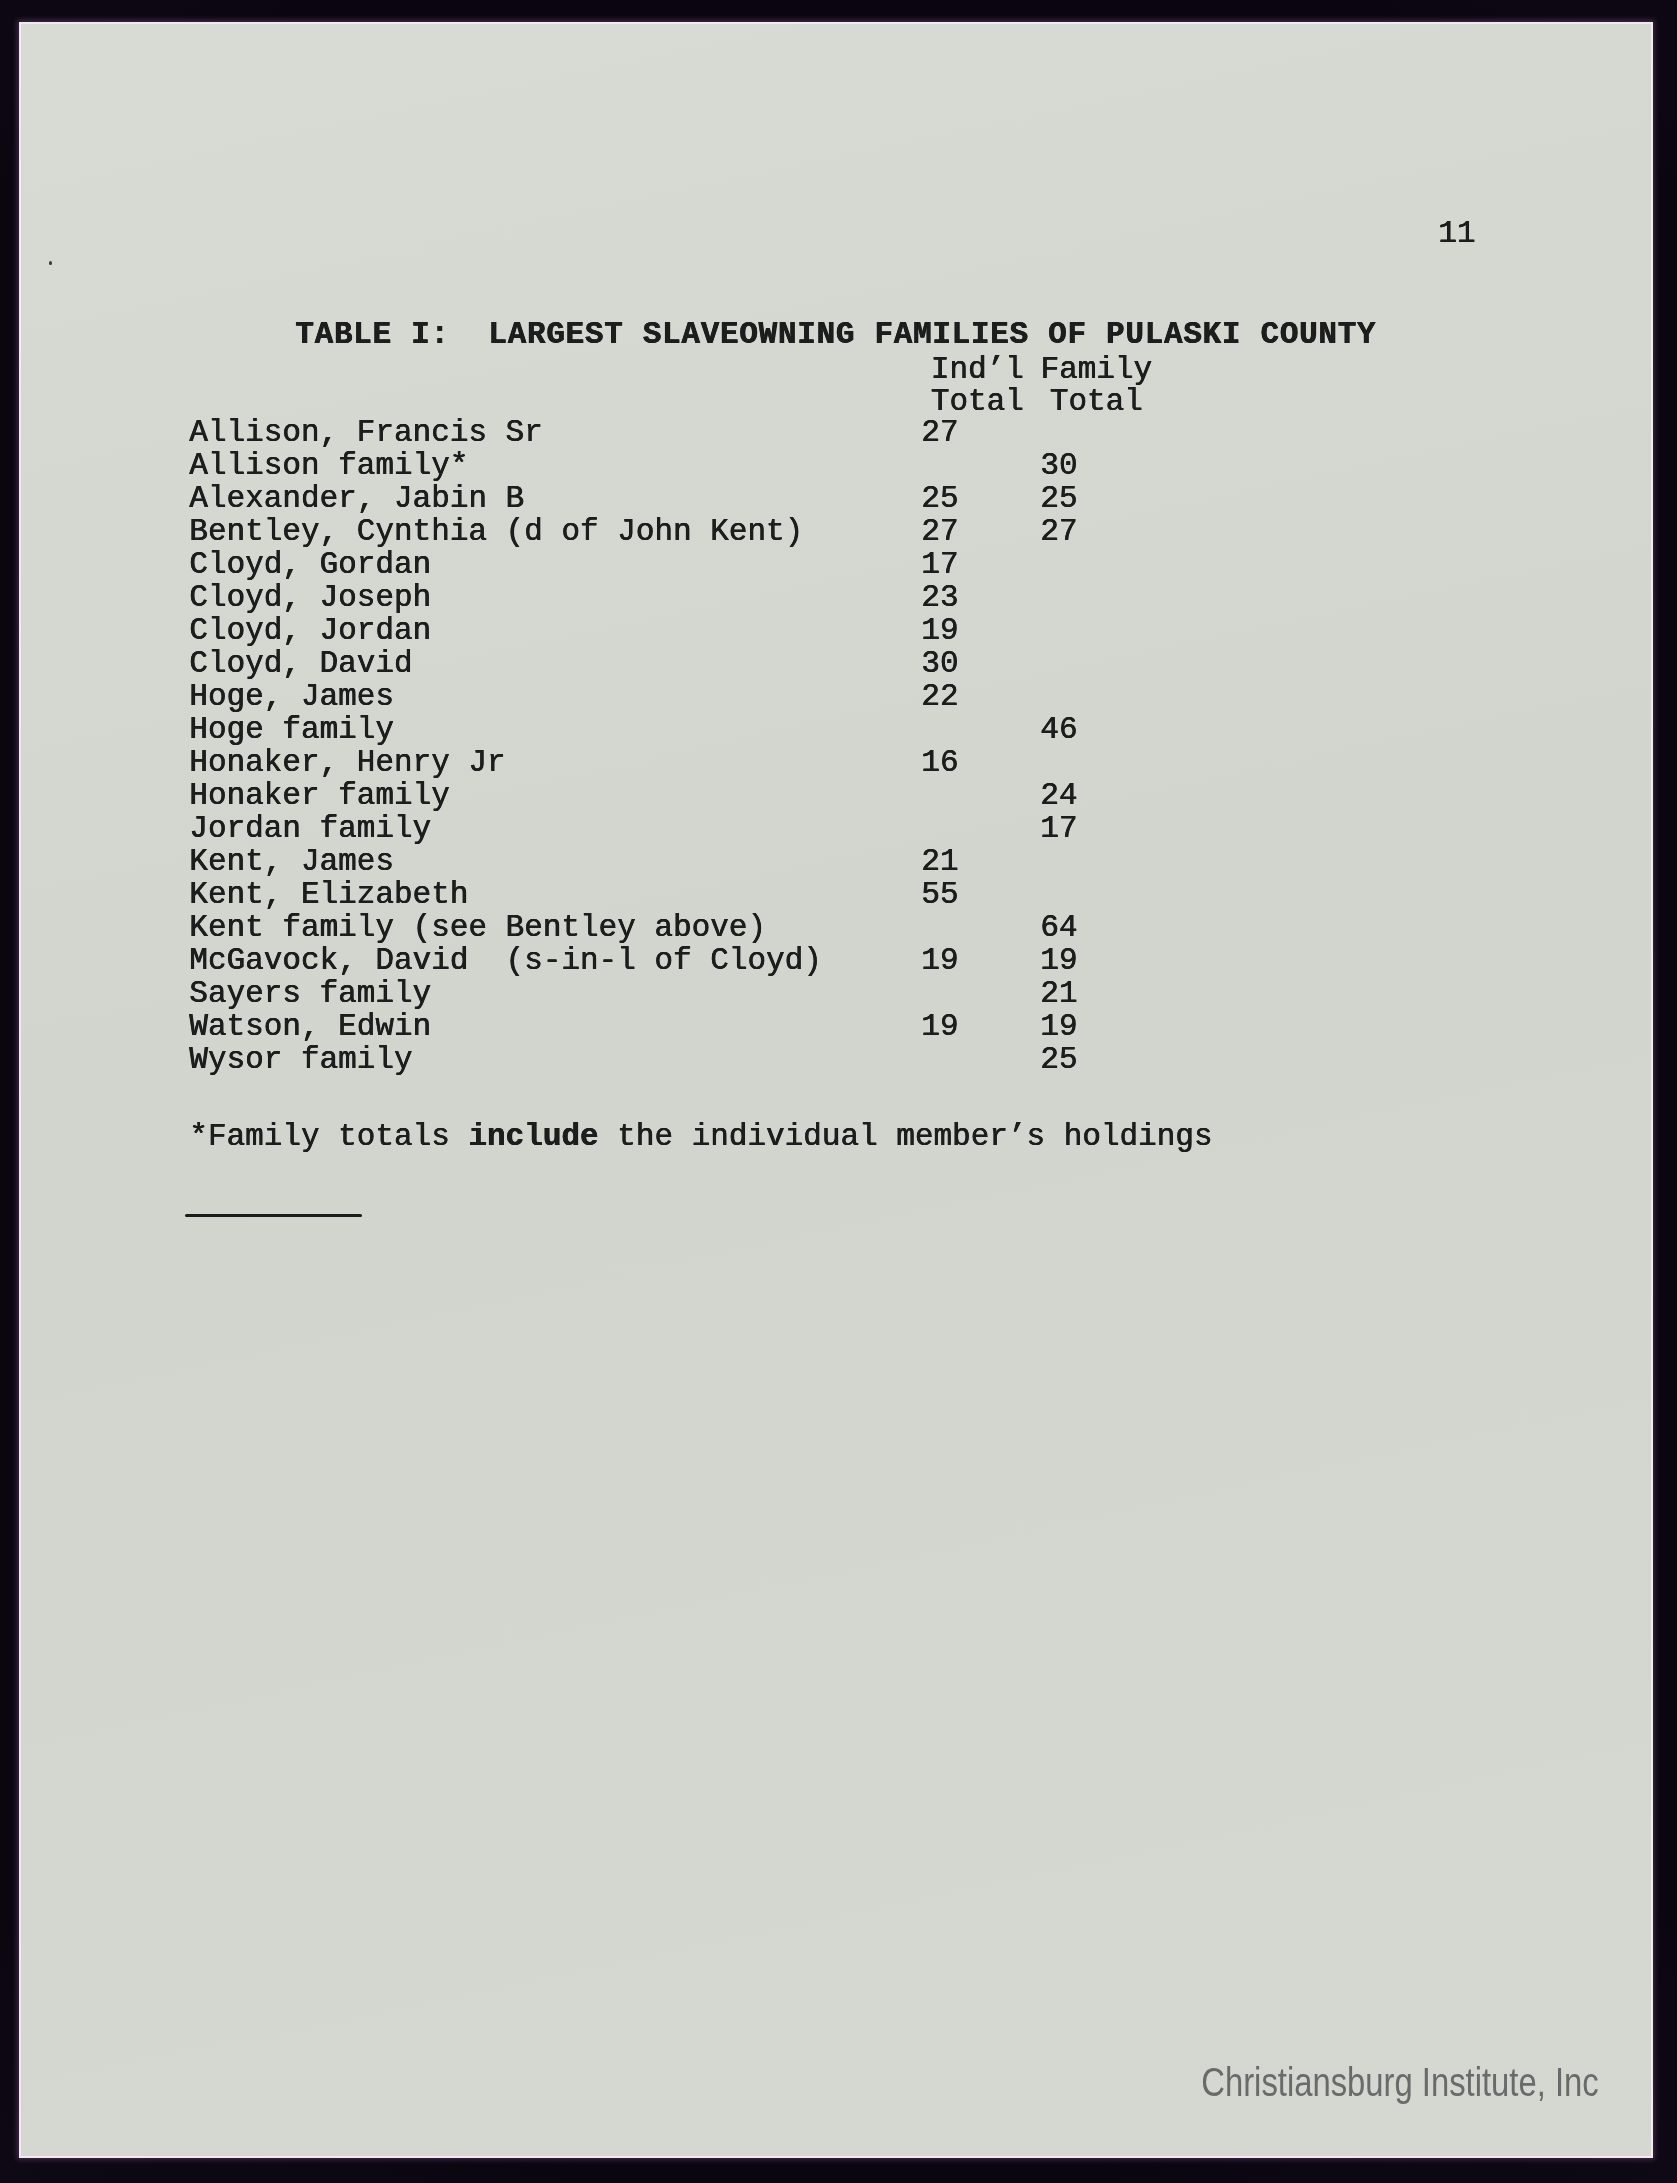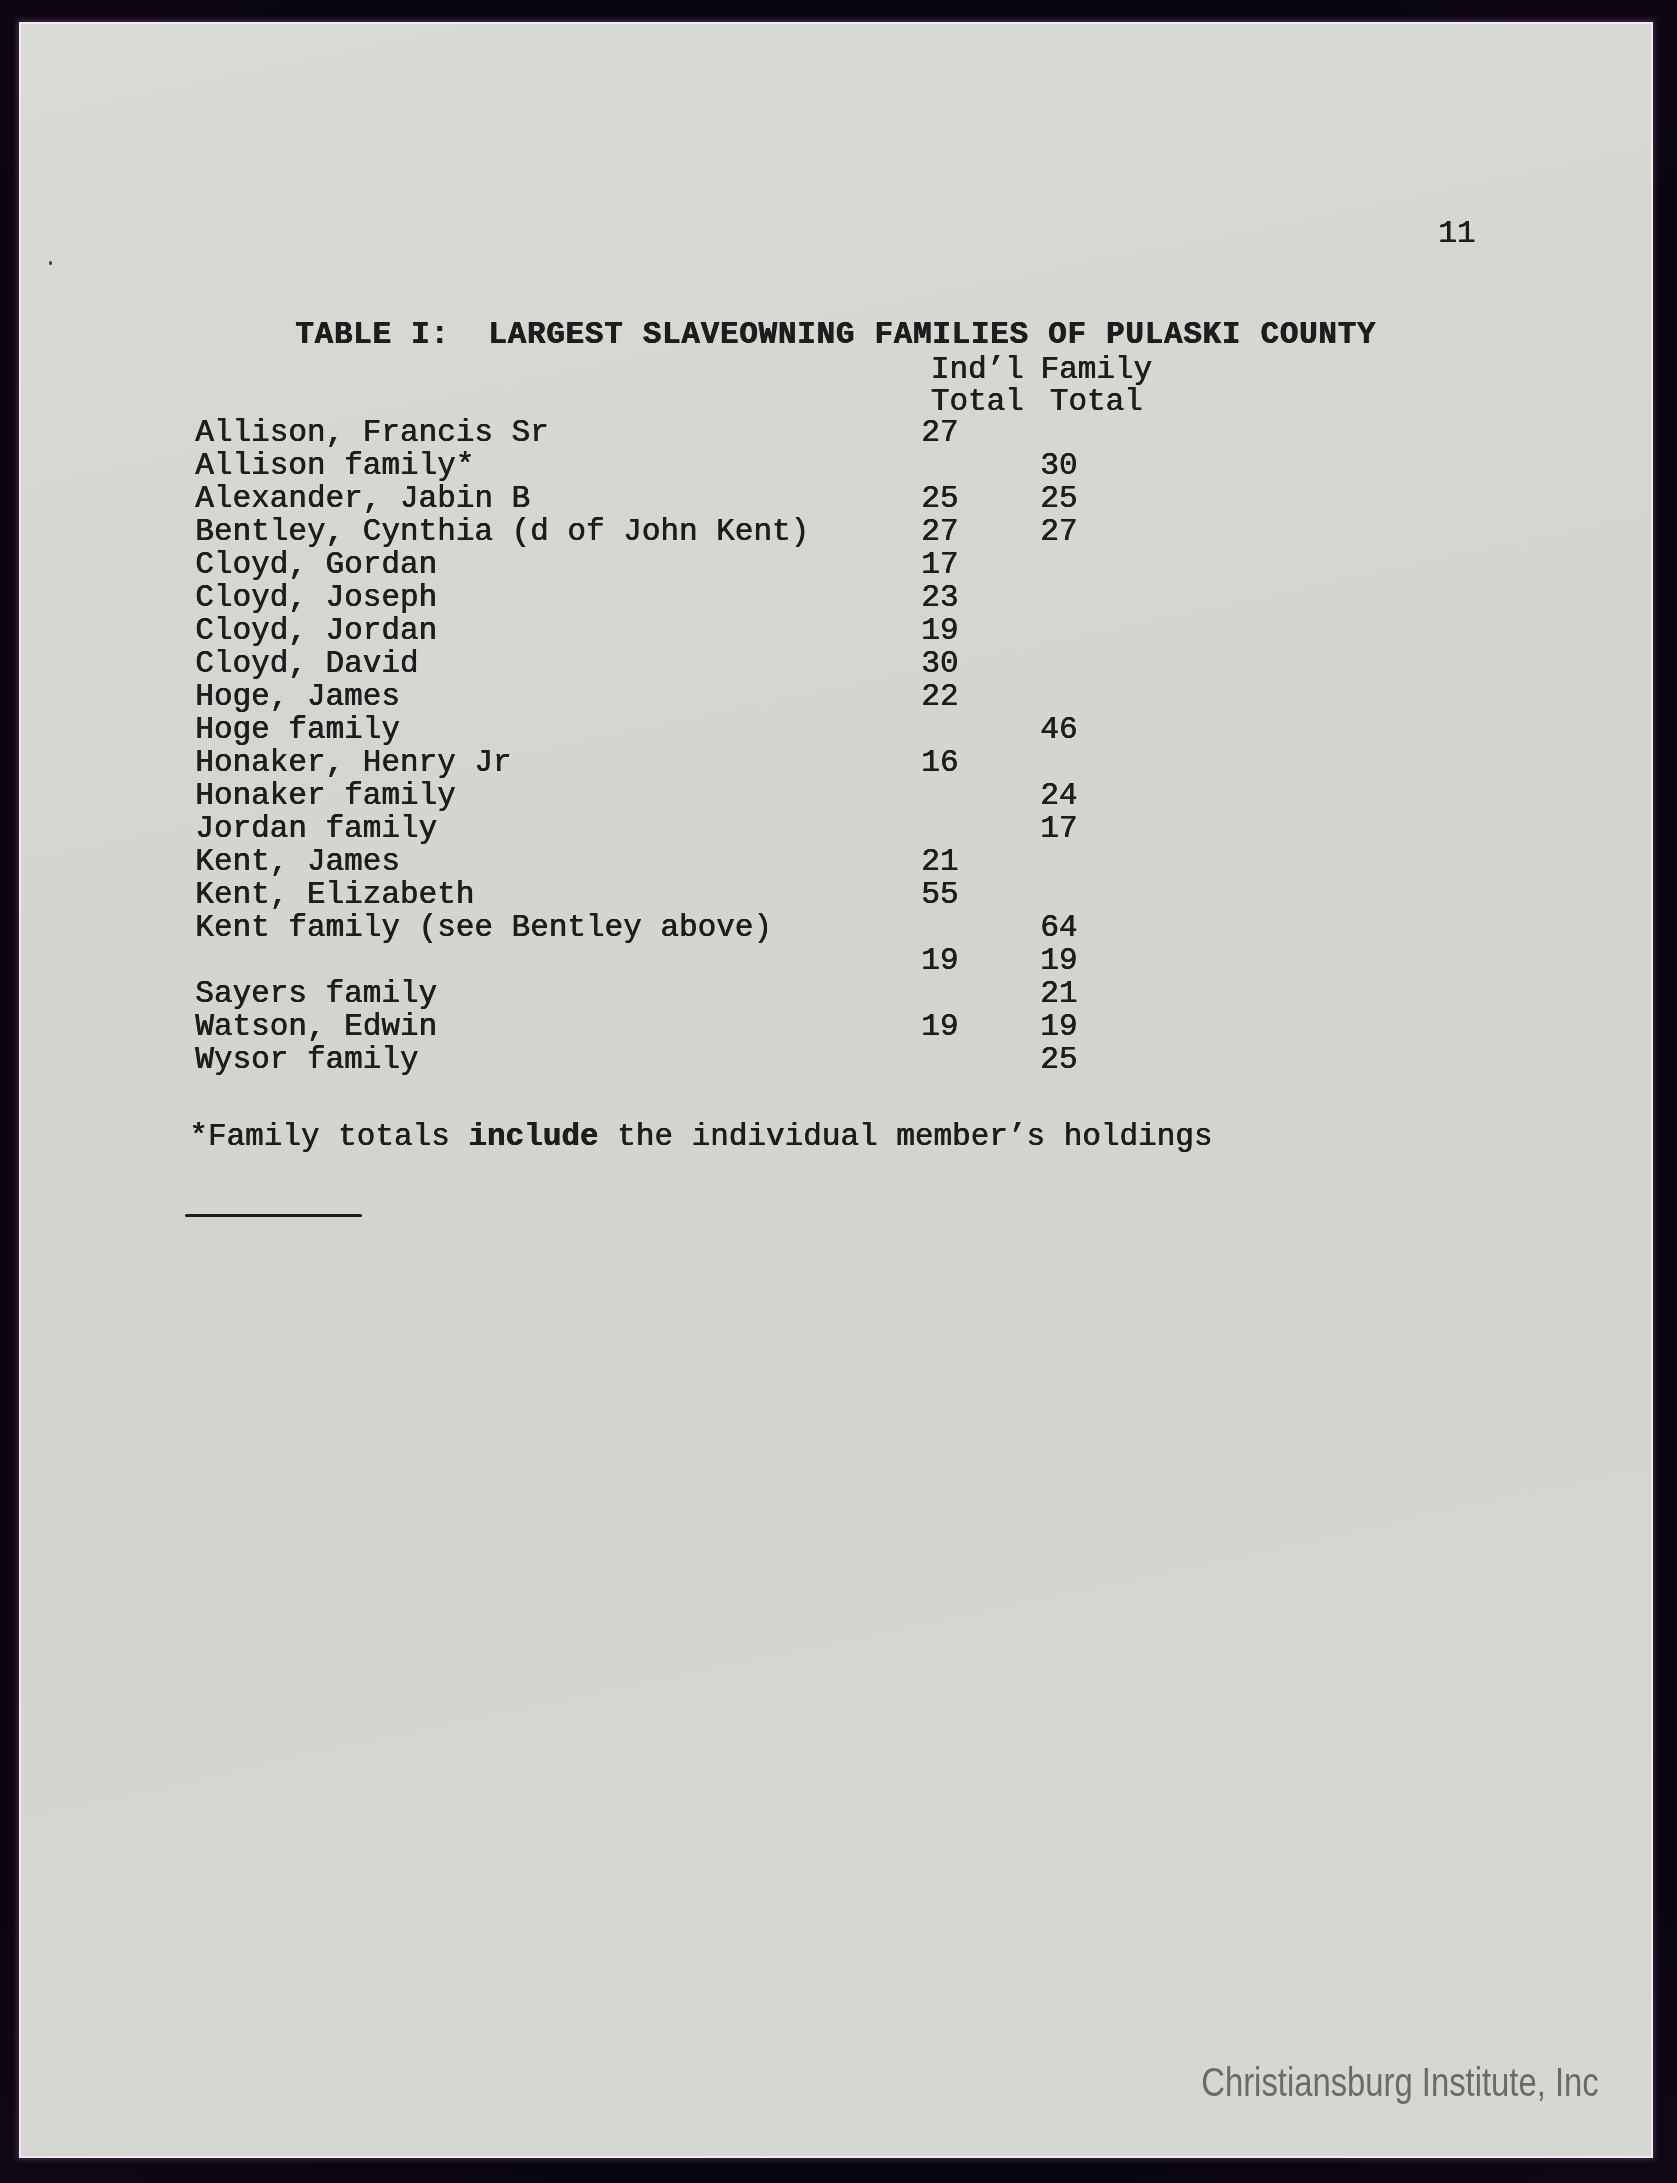--- a/index.html
+++ b/index.html
@@ -25,21 +25,21 @@
   }
   .pagenum{position:absolute;left:1397px;top:193px;line-height:33px;margin-left:20px;}
   .title{position:absolute;left:274px;top:294px;line-height:33px;font-weight:700;letter-spacing:0.7px;}
   .colheads{position:absolute;left:0;top:0;width:1629px;}
   .hrow{position:absolute;left:168px;width:1266px;height:33px;line-height:33px;}
   .hrow.h1{top:329px;} .hrow.h2{top:361px;}
   .hcell{position:absolute;width:112px;text-align:center;}
   .hcell.c1{left:732px;} .hcell.c2{left:851px;}
   .tablerows{position:absolute;left:168px;top:392px;width:1266px;}
   .trow{position:relative;height:33px;line-height:33px;}
-  .tname{position:absolute;left:6px;white-space:pre;text-align:right;}
+  .tname{position:absolute;left:0;white-space:pre;text-align:right;}
   .tnum{position:absolute;width:112px;text-align:left;}
   .tnum.ind{left:732px;} .tnum.fam{left:851px;}
   .footnote{position:absolute;left:168px;top:1096px;line-height:33px;white-space:pre;}
   .footnote b{font-weight:700;}
   .rule{position:absolute;left:164px;top:1190px;width:177px;height:3px;background:#1c1c1c;border-radius:1.5px;}
   .para{position:absolute;left:168px;width:1266px;}
   .para.p1{top:1235px;} .para.p2{top:1524px;}
   .para .tl{
     box-sizing:border-box;width:100%;height:32px;line-height:32px;
     text-align:justify;text-align-last:justify;
@@ -151,20 +151,21 @@
         <span class="tw tname">Kent, Elizabeth</span>
         <span class="tw tnum ind">55</span>
         <span class="tw tnum fam"></span>
       </div>
         <div class="trow">
         <span class="tw tname">Kent family (see Bentley above)</span>
         <span class="tw tnum ind"></span>
         <span class="tw tnum fam">64</span>
       </div>
         <div class="trow">
+        <span class="tw tname">McGavock, David&nbsp; (s-in-l of Cloyd)</span>
         <span class="tw tnum ind">19</span>
         <span class="tw tnum fam">19</span>
       </div>
         <div class="trow">
         <span class="tw tname">Sayers family</span>
         <span class="tw tnum ind"></span>
         <span class="tw tnum fam">21</span>
       </div>
         <div class="trow">
         <span class="tw tname">Watson, Edwin</span>

